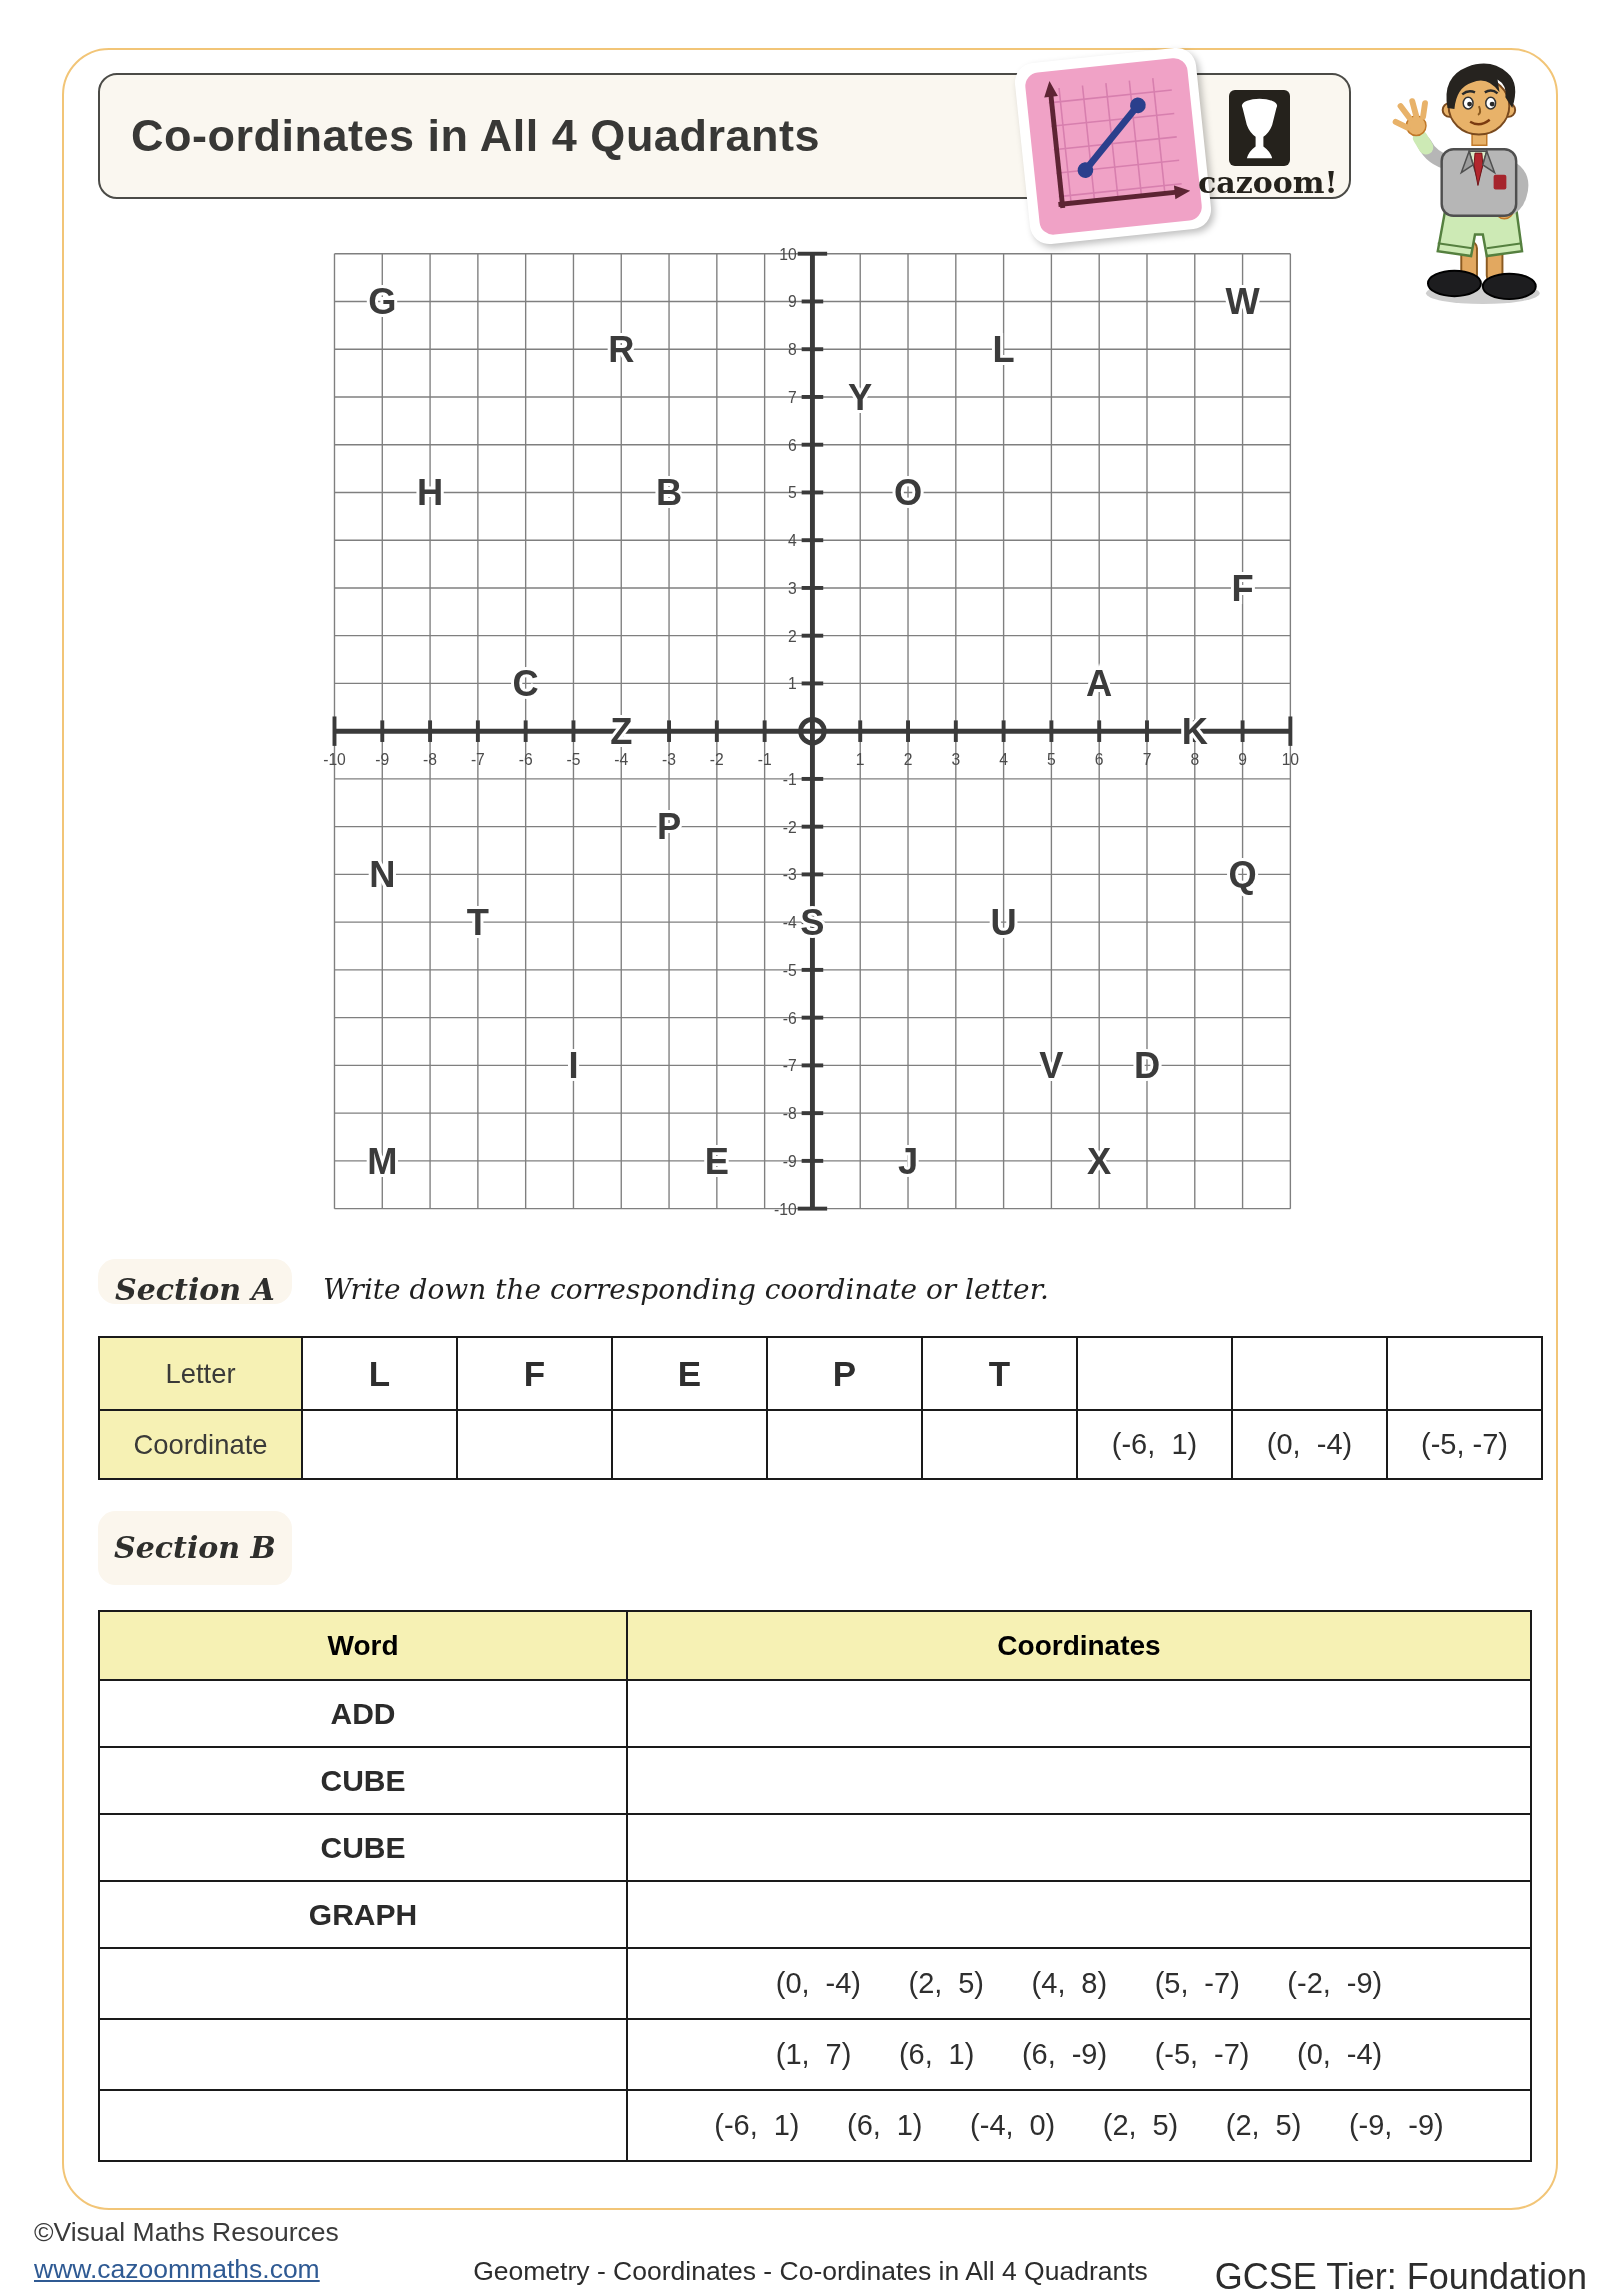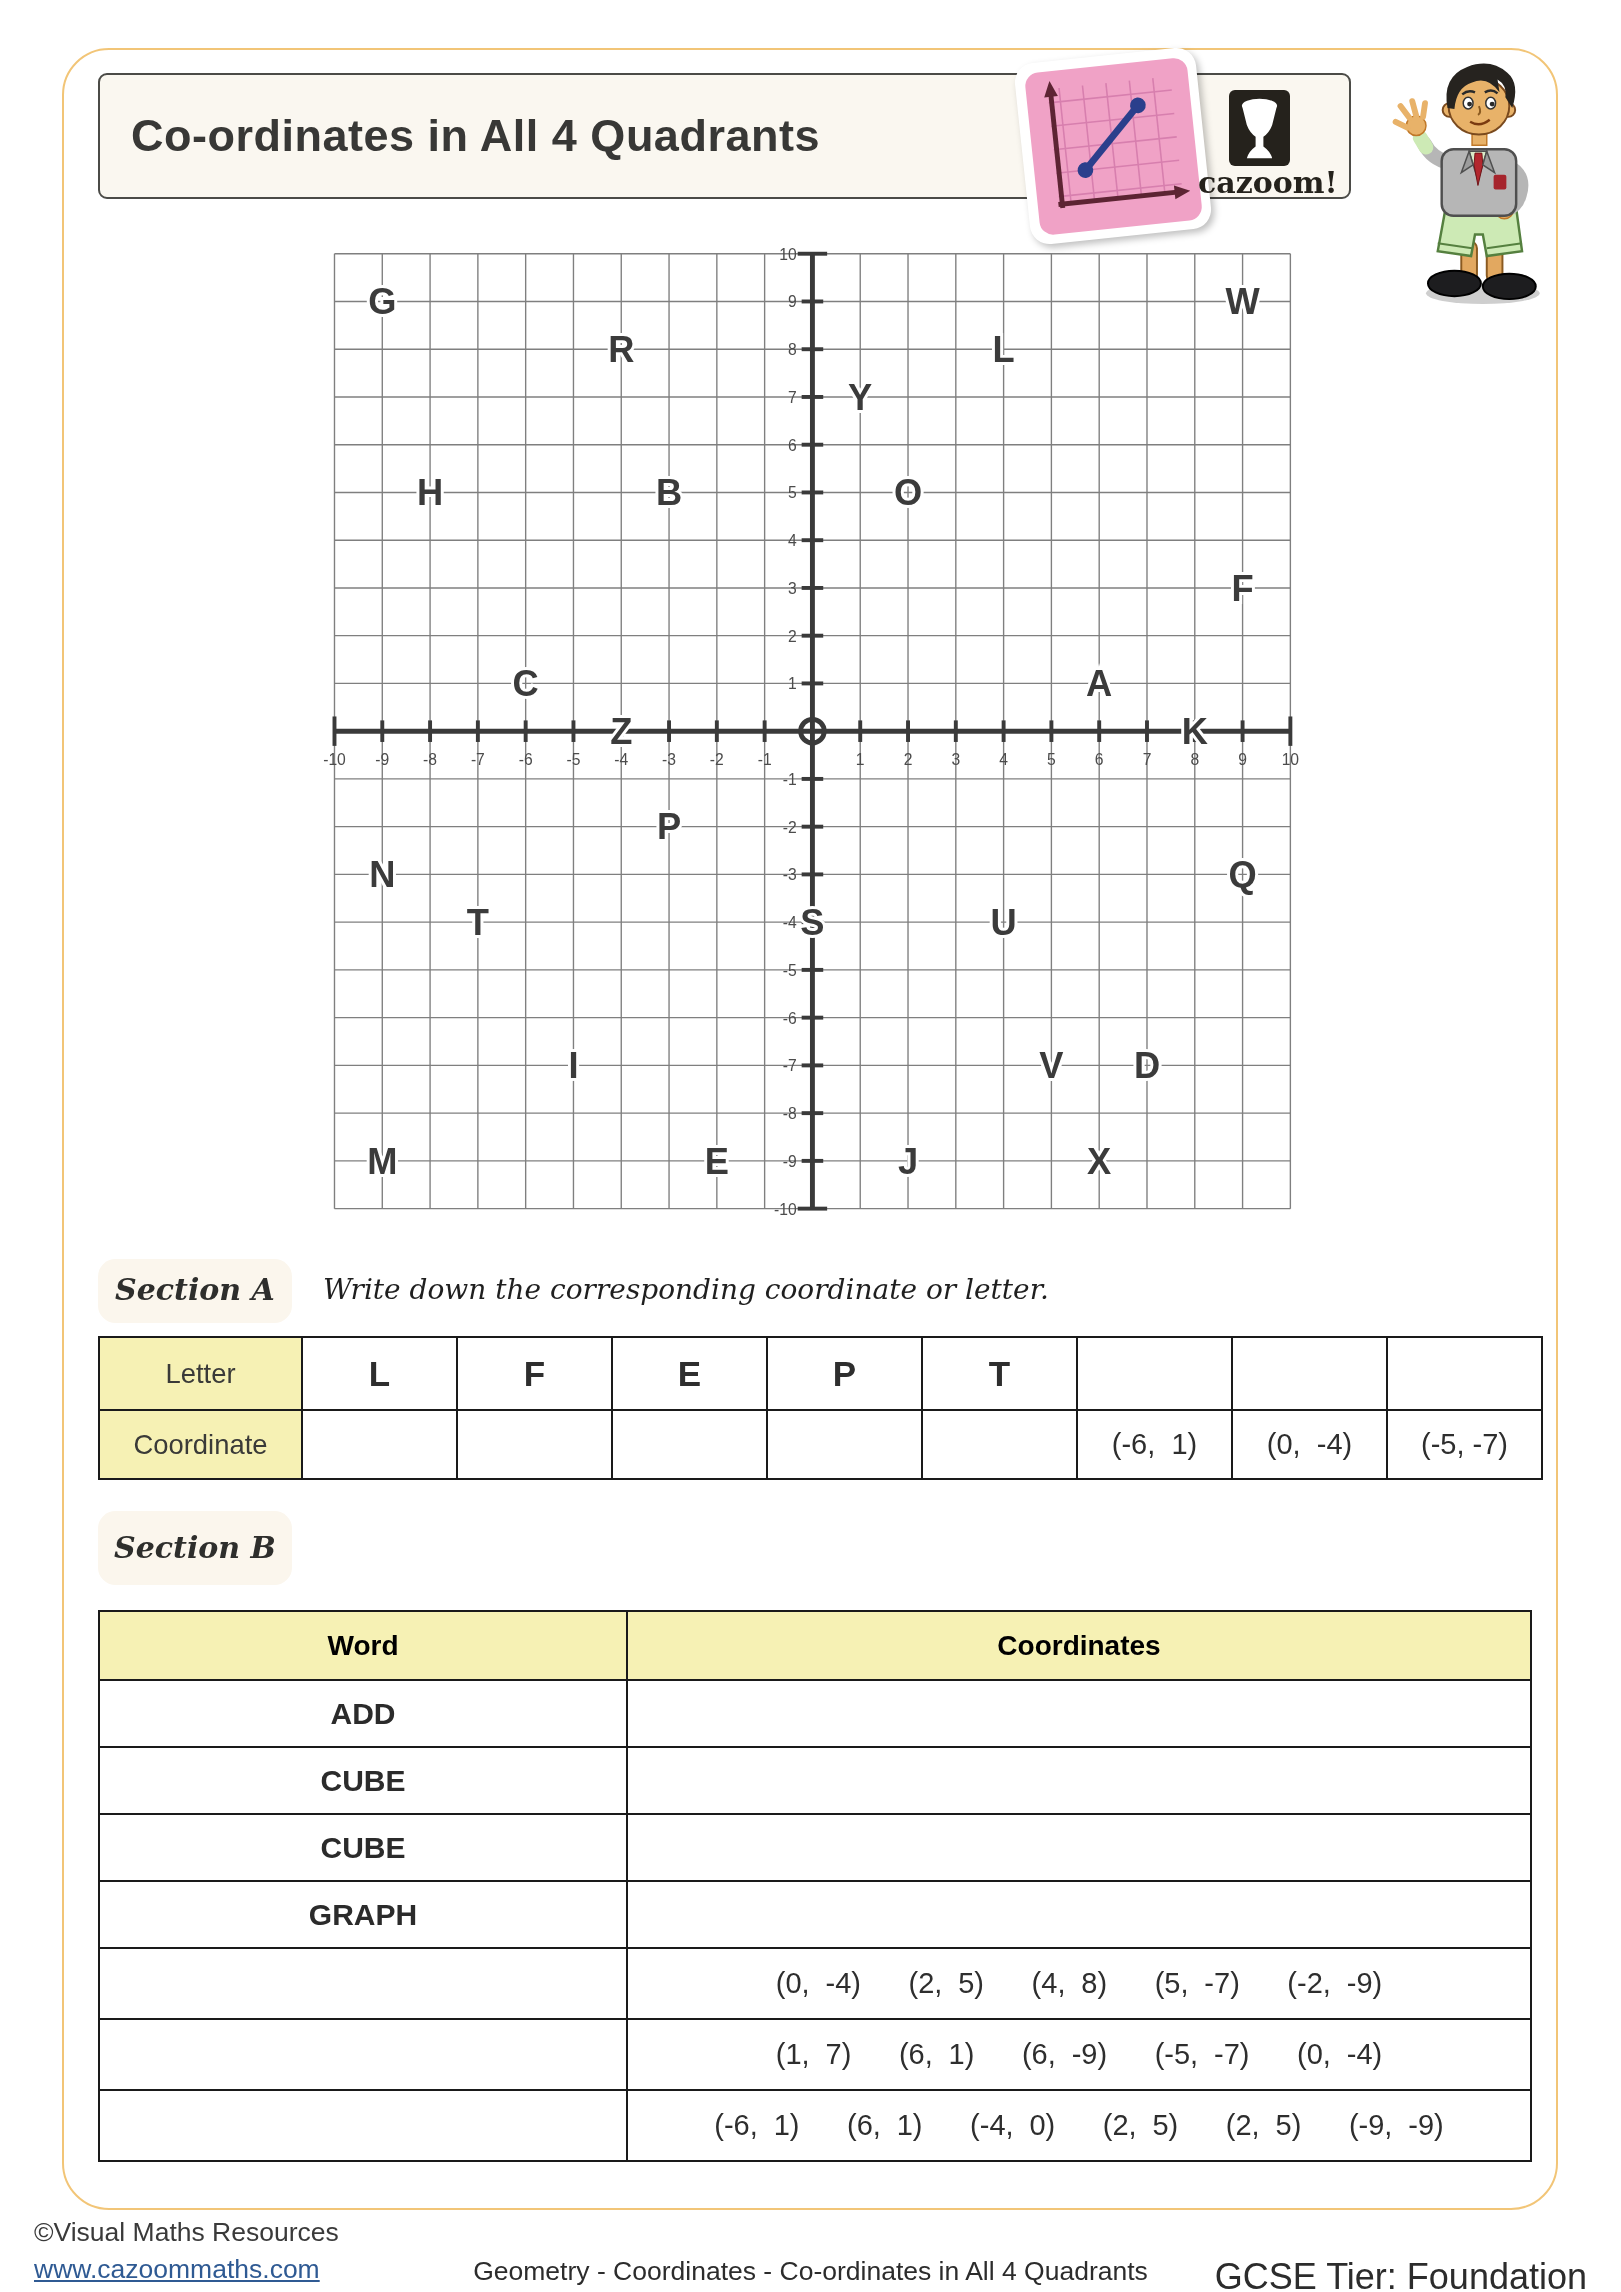--- a/index.html
+++ b/index.html
@@ -3,21 +3,21 @@
 <meta charset="utf-8">
 <style>
   html,body{margin:0;padding:0;background:#ffffff;}
   .page{position:relative;width:1621px;height:2293px;background:#ffffff;
         font-family:"Liberation Sans",sans-serif;overflow:hidden;}
 
   .outer-border{position:absolute;left:62px;top:48px;width:1492px;height:2158px;
         border:2.9px solid #f2c577;border-radius:47px;}
 
   .title-box{position:absolute;left:98px;top:73px;width:1249px;height:122px;
-        background:#faf7f0;border:2.9px solid #4b4b47;border-radius:9px;}
+        background:#faf7f0;border:2.9px solid #4b4b47;border-radius:19px;}
   .title-box h1{margin:0;padding:0 0 0 31px;line-height:122px;font-size:45px;
         font-weight:bold;color:#383836;letter-spacing:0.5px;}
 
   .sticker{position:absolute;left:1022px;top:55px;width:182px;height:182px;
         background:#ffffff;border-radius:19.6px;transform:rotate(-6deg);
         box-shadow:2.9px 3.9px 7.8px rgba(0,0,0,.25);}
   .sticker-inner{position:absolute;left:9.8px;top:9.8px;width:163px;height:163px;
         background:#f0a2c6;border-radius:13.7px;}
 
   .logo-mark{position:absolute;left:1229px;top:90px;width:61px;height:76px;
@@ -32,21 +32,21 @@
   .axis{stroke:#3a3a3a;stroke-width:5;}
   .tick{stroke:#3a3a3a;stroke-width:4;}
   .origin-ring{fill:none;stroke:#3a3a3a;stroke-width:5;}
   .tick-label{font-family:"Liberation Sans",sans-serif;font-size:16px;fill:#4c4c4c;}
   .point-letter{font-family:"Liberation Sans",sans-serif;font-size:37px;font-weight:bold;
         fill:#3b3b3b;stroke:#ffffff;stroke-width:6;paint-order:stroke;}
 
   .section-label{position:absolute;width:194px;background:#fbf6ed;border-radius:17.6px;
         font-family:"DejaVu Serif",serif;font-style:italic;font-weight:bold;
         font-size:30px;color:#2e2e2c;text-align:center;}
-  .sec-a-label{left:98px;top:1259px;height:64px;line-height:61px;}
+  .sec-a-label{left:98px;top:1259px;height:45px;line-height:61px;}
   .sec-b-label{left:98px;top:1511px;height:74px;line-height:74px;}
   .instruction{position:absolute;font-family:"DejaVu Serif",serif;font-style:italic;
         font-size:28px;color:#1f1f1f;}
   .instr-a{left:323px;top:1259px;line-height:61px;}
   .instr-b{left:323px;top:1509px;width:1215px;line-height:39px;}
 
   table.wstable{position:absolute;border-collapse:collapse;table-layout:fixed;}
   table.wstable td,table.wstable th{border:2.9px solid #1a1a1a;padding:0;text-align:center;
         vertical-align:middle;font-weight:normal;}
   #table-a{left:98px;top:1336px;width:1428px;}

